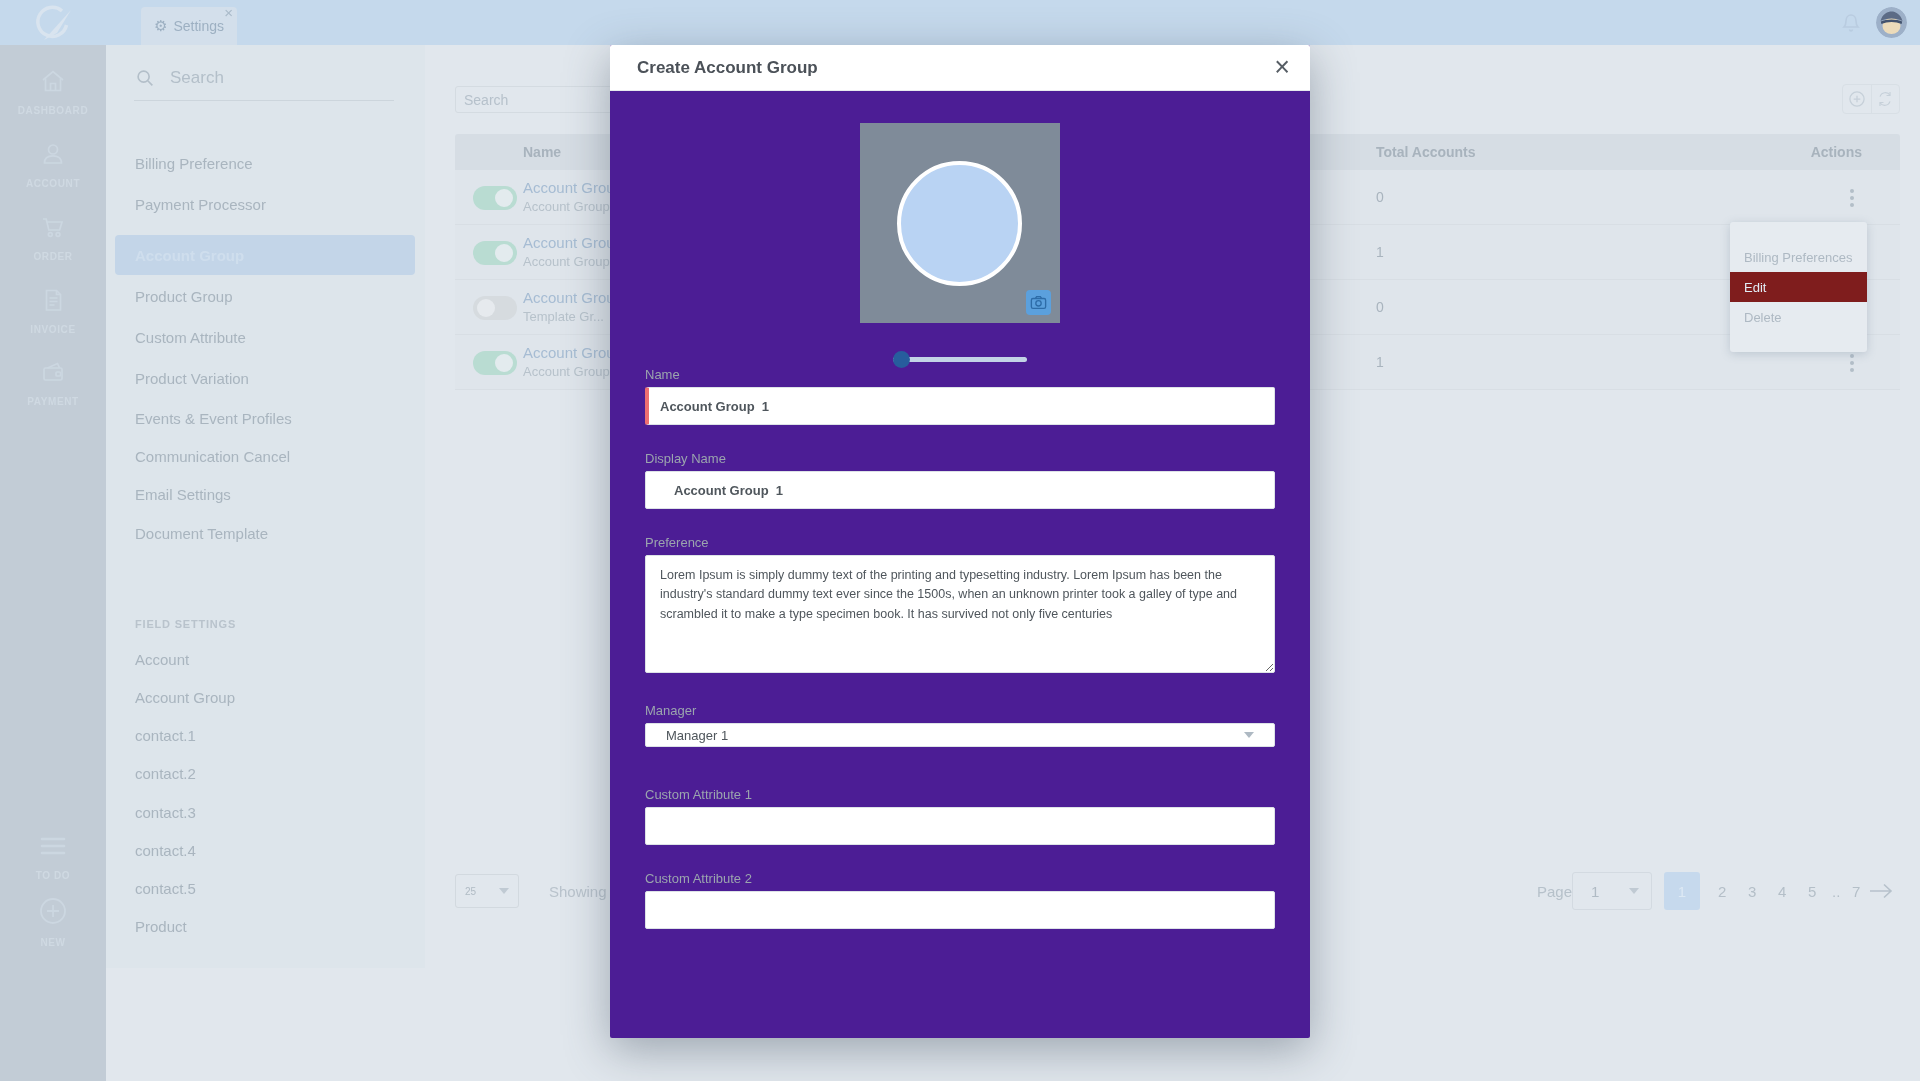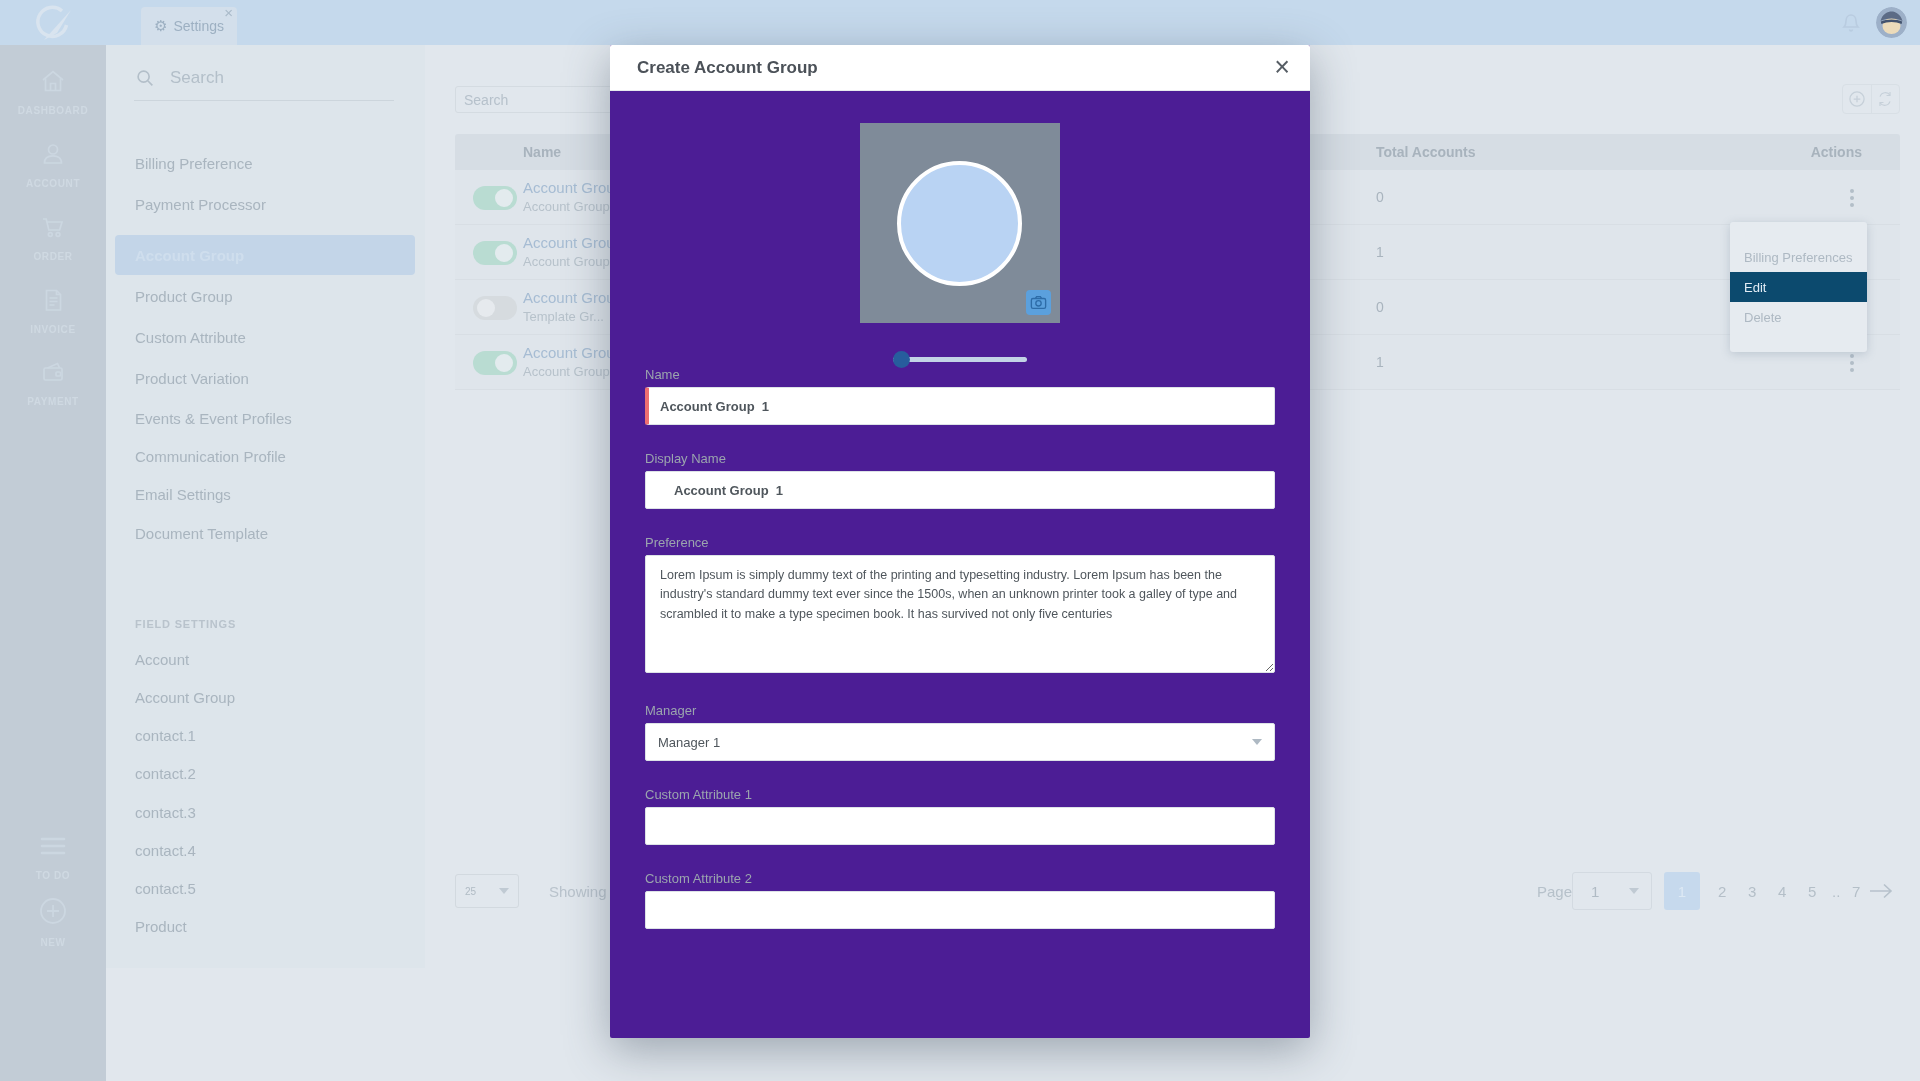--- a/index.html
+++ b/index.html
@@ -60,21 +60,21 @@
   .row-sub { position:absolute; left:68px; top:29px; font-size:13px; color:#b7c2cb; white-space:nowrap; }
   .row-total { position:absolute; left:921px; top:19px; font-size:14px; color:#a9b4be; }
   .kebab { position:absolute; left:1390px; top:15px; width:14px; height:26px; display:flex; flex-direction:column;
     align-items:center; justify-content:center; gap:3px; cursor:pointer; }
   .kebab i { width:4px; height:4px; border-radius:50%; background:#b3bec8; }
 
   .ctx-menu { position:absolute; left:1305px; top:177px; width:137px; background:#e6ebf0; border-radius:3px;
     box-shadow:0 2px 10px rgba(110,130,150,.30); padding:20px 0; }
   .ctx-item { height:30px; display:flex; align-items:center; padding-left:14px; font-size:13px; color:#aeb9c3;
     cursor:pointer; white-space:nowrap; }
-  .ctx-item.active { background:#0c4a6e; color:#e2ecf5;text-align:right; }
+  .ctx-item.active { background:#7f1d1d; color:#e2ecf5;text-align:right; }
 
   .perpage { position:absolute; left:30px; top:829px; width:64px; height:34px; border:1px solid #d2d9df;
     border-radius:3px; display:flex; align-items:center; justify-content:space-between; padding:0 9px;
     font-size:10px; color:#b0bbc4; cursor:pointer; }
   .showing { position:absolute; left:124px; top:838px; font-size:15px; color:#b9c3cc; white-space:nowrap; }
 
   .pag-label { position:absolute; left:1112px; top:838px; font-size:15px; color:#b6c1ca; }
   .pag-select { position:absolute; left:1147px; top:827px; width:80px; height:38px; border:1px solid #d3dae1;
     border-radius:3px; display:flex; align-items:center; justify-content:space-between; padding:0 12px 0 18px;
     font-size:15px; color:#b0bbc4; cursor:pointer; }
@@ -105,23 +105,23 @@
   .m-slider-thumb { position:absolute; left:283px; top:306px; width:17px; height:17px; border-radius:50%; background:#275d9d; cursor:pointer; }
 
   .m-label { position:absolute; left:35px; font-size:13px; color:#9ba5ae; }
   .m-input { position:absolute; left:35px; width:630px; height:38px; background:#ffffff;
     border:1px solid #dde2e7; border-radius:2px; font-size:13px; color:#4f565c; padding:0 28px;
     font-family:"Liberation Sans",sans-serif; outline:none;font-weight:bold; }
   .m-input.invalid { border-left:4px solid #ee6e71; padding-left:11px; }
   .m-textarea { position:absolute; left:35px; top:510px; width:630px; height:118px; background:#ffffff;
     border:1px solid #dde2e7; border-radius:2px; font-size:12.5px; line-height:1.55; color:#4f565c;
     padding:10px 14px; font-family:"Liberation Sans",sans-serif; outline:none; }
-  .m-select { position:absolute; left:35px; top:678px; width:630px; height:38px; background:#ffffff;
+  .m-select { position:absolute; left:35px; top:678px; width:630px; height:24px; background:#ffffff;
     border:1px solid #dde2e7; border-radius:2px; display:flex; align-items:center;
-    justify-content:space-between; padding:0 12px; font-size:13px; color:#4f565c; cursor:pointer; }
+    justify-content:space-between; padding:0 20px; font-size:13px; color:#4f565c; cursor:pointer; }
 
   .m-footer { position:absolute; left:0; top:920px; width:700px; height:73px; background:#ffffff;
     border-radius:0 0 2px 2px; box-shadow:0 -1px 4px rgba(0,0,0,.05); }
   .btn { position:absolute; top:16px; height:42px; border:none; border-radius:3px; color:#ffffff;
     font-size:14.5px; font-weight:bold; font-family:"Liberation Sans",sans-serif; cursor:pointer; }
   .btn-cancel { right:163px; width:74px; background:#9aa1a9; }
   .btn-save { right:27px; width:100px; background:#3f97e8; }
 </style>
 </head>
 <body>
@@ -220,21 +220,21 @@
     <div class="sp-divider"></div>
 
     <div class="sp-item" style="top:110px">Billing Preference</div>
     <div class="sp-item" style="top:151px">Payment Processor</div>
     <div class="sp-header" style="top:207px">CONFIGURATION</div>
     <div class="sp-active">Account Group</div>
     <div class="sp-item" style="top:243px">Product Group</div>
     <div class="sp-item" style="top:284px">Custom Attribute</div>
     <div class="sp-item" style="top:325px">Product Variation</div>
     <div class="sp-item" style="top:365px">Events &amp; Event Profiles</div>
-    <div class="sp-item" style="top:403px">Communication Profile</div>
+    <div class="sp-item" style="top:403px">Communication Cancel</div>
     <div class="sp-item" style="top:441px">Email Settings</div>
     <div class="sp-item" style="top:480px">Document Template</div>
     <div class="sp-header" style="top:573px">FIELD SETTINGS</div>
     <div class="sp-item" style="top:606px">Account</div>
     <div class="sp-item" style="top:644px">Account Group</div>
     <div class="sp-item" style="top:682px">contact.1</div>
     <div class="sp-item" style="top:720px">contact.2</div>
     <div class="sp-item" style="top:759px">contact.3</div>
     <div class="sp-item" style="top:797px">contact.4</div>
     <div class="sp-item" style="top:835px">contact.5</div>

